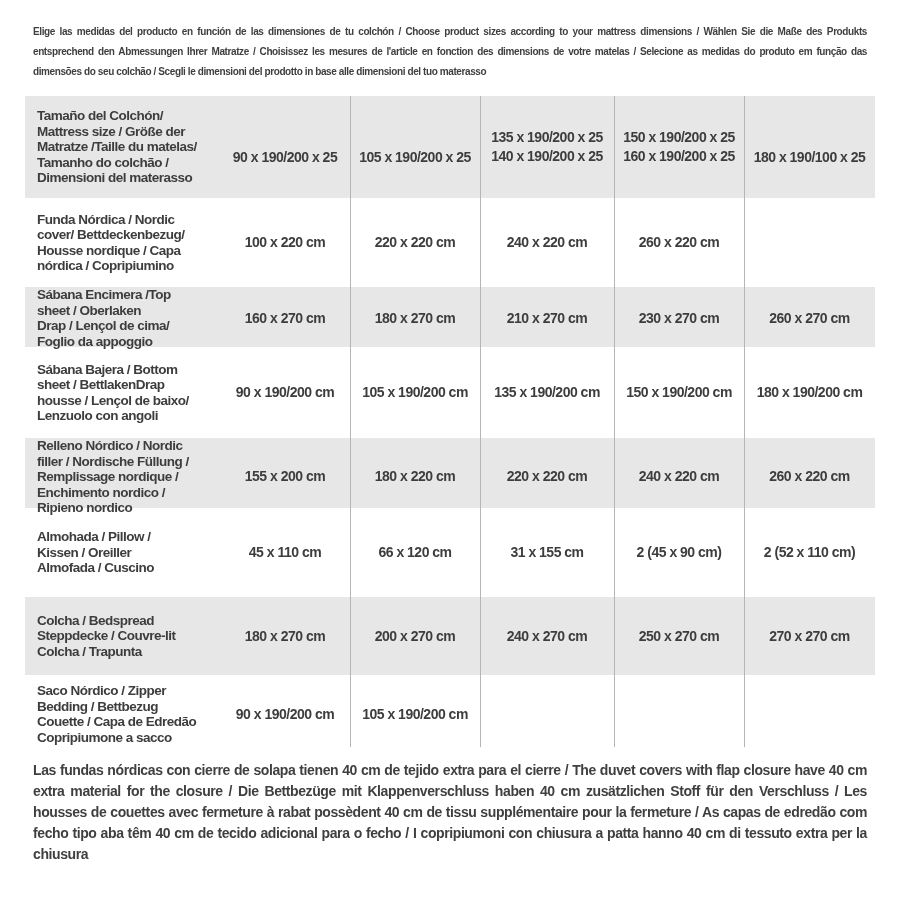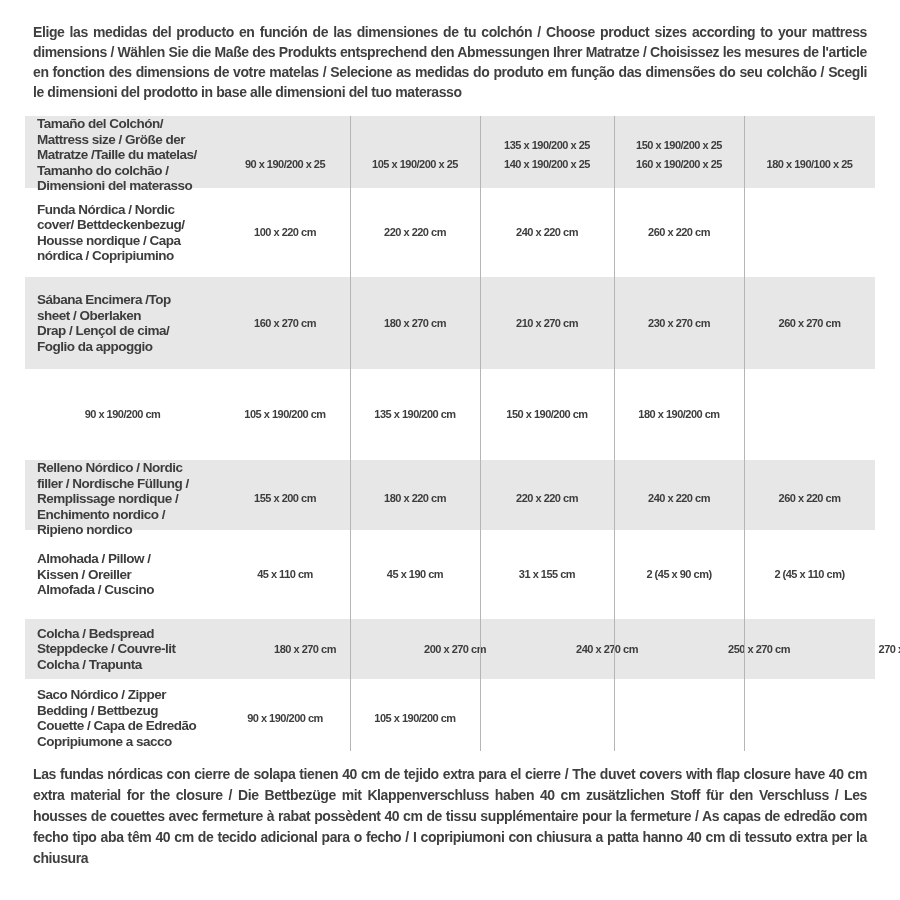--- a/index.html
+++ b/index.html
@@ -5,38 +5,38 @@
   html,body{margin:0;padding:0;background:#ffffff;}
   body{
     width:900px;height:900px;
     font-family:"Liberation Sans", sans-serif;
     color:#3d3d3d;
     overflow:hidden;
   }
   .page{padding:20px 25px 0 25px;}
 
   .intro{
-    font-size:14px;font-weight:bold;line-height:20px;
+    font-size:10px;font-weight:bold;line-height:20px;
     letter-spacing:-0.4px;text-align:justify;
     color:#3f3f3f;margin:2px 8px 14px 8px;
   }
 
   .size-table{position:relative;margin-top:14px;}
   .t-row{
     display:grid;
     grid-template-columns:195px 130px 130px 134px 130px 131px;
     margin-bottom:3px;
   }
   .t-row.gray{background:#e7e7e7;}
-  .r0{height:72px;}.r1{height:83px;}.r2{height:92px;}.r3{height:85px;}
-  .r4{height:70px;}.r5{height:83px;}.r6{height:60px;gap:20px;}.r7{height:72px;}
+  .r0{height:102px;}.r1{height:83px;}.r2{height:60px;}.r3{height:85px;}
+  .r4{height:70px;}.r5{height:83px;}.r6{height:78px;}.r7{height:72px;}
 
   .cell{
     display:flex;align-items:center;justify-content:center;
-    text-align:center;font-weight:bold;font-size:11px;
+    text-align:center;font-weight:bold;font-size:14px;
     letter-spacing:-0.5px;line-height:19px;white-space:pre-line;
     color:#3d3d3d;
   }
   .cell.label{
     justify-content:flex-start;text-align:left;
     padding-left:12px;font-size:13.5px;line-height:15.5px;
   }
   .cell.pt{padding-top:20px;}
 
   .divider{
@@ -97,20 +97,24 @@
 Drap / Lençol de cima/
 Foglio da appoggio</div>
       <div class="cell">160 x 270 cm</div>
       <div class="cell">180 x 270 cm</div>
       <div class="cell">210 x 270 cm</div>
       <div class="cell">230 x 270 cm</div>
       <div class="cell">260 x 270 cm</div>
     </div>
 
     <div class="t-row r3">
+      <div class="cell label">Sábana Bajera / Bottom
+sheet / BettlakenDrap
+housse / Lençol de baixo/
+Lenzuolo con angoli</div>
       <div class="cell">90 x 190/200 cm</div>
       <div class="cell">105 x 190/200 cm</div>
       <div class="cell">135 x 190/200 cm</div>
       <div class="cell">150 x 190/200 cm</div>
       <div class="cell">180 x 190/200 cm</div>
     </div>
 
     <div class="t-row r4 gray">
       <div class="cell label">Relleno Nórdico / Nordic
 filler / Nordische Füllung /
@@ -122,24 +126,24 @@
       <div class="cell">220 x 220 cm</div>
       <div class="cell">240 x 220 cm</div>
       <div class="cell">260 x 220 cm</div>
     </div>
 
     <div class="t-row r5">
       <div class="cell label">Almohada  / Pillow /
 Kissen / Oreiller
 Almofada / Cuscino</div>
       <div class="cell">45 x 110 cm</div>
-      <div class="cell">45 x 190 cm</div>
+      <div class="cell">66 x 120 cm</div>
       <div class="cell">31 x 155 cm</div>
       <div class="cell">2 (45 x 90 cm)</div>
-      <div class="cell">2 (45 x 110 cm)</div>
+      <div class="cell">2 (52 x 110 cm)</div>
     </div>
 
     <div class="t-row r6 gray">
       <div class="cell label">Colcha / Bedspread
 Steppdecke / Couvre-lit
 Colcha / Trapunta</div>
       <div class="cell">180 x 270 cm</div>
       <div class="cell">200 x 270 cm</div>
       <div class="cell">240 x 270 cm</div>
       <div class="cell">250 x 270 cm</div>

